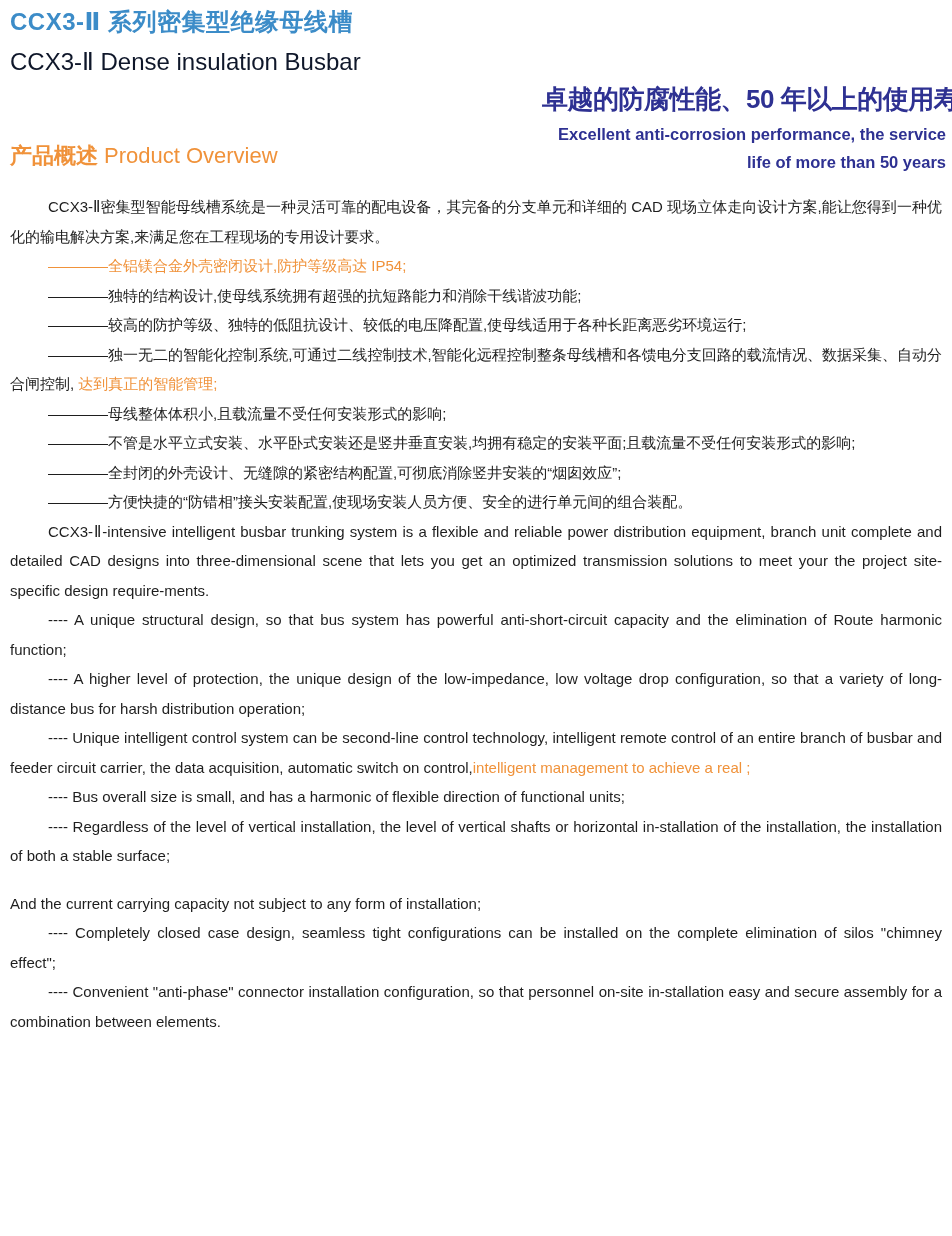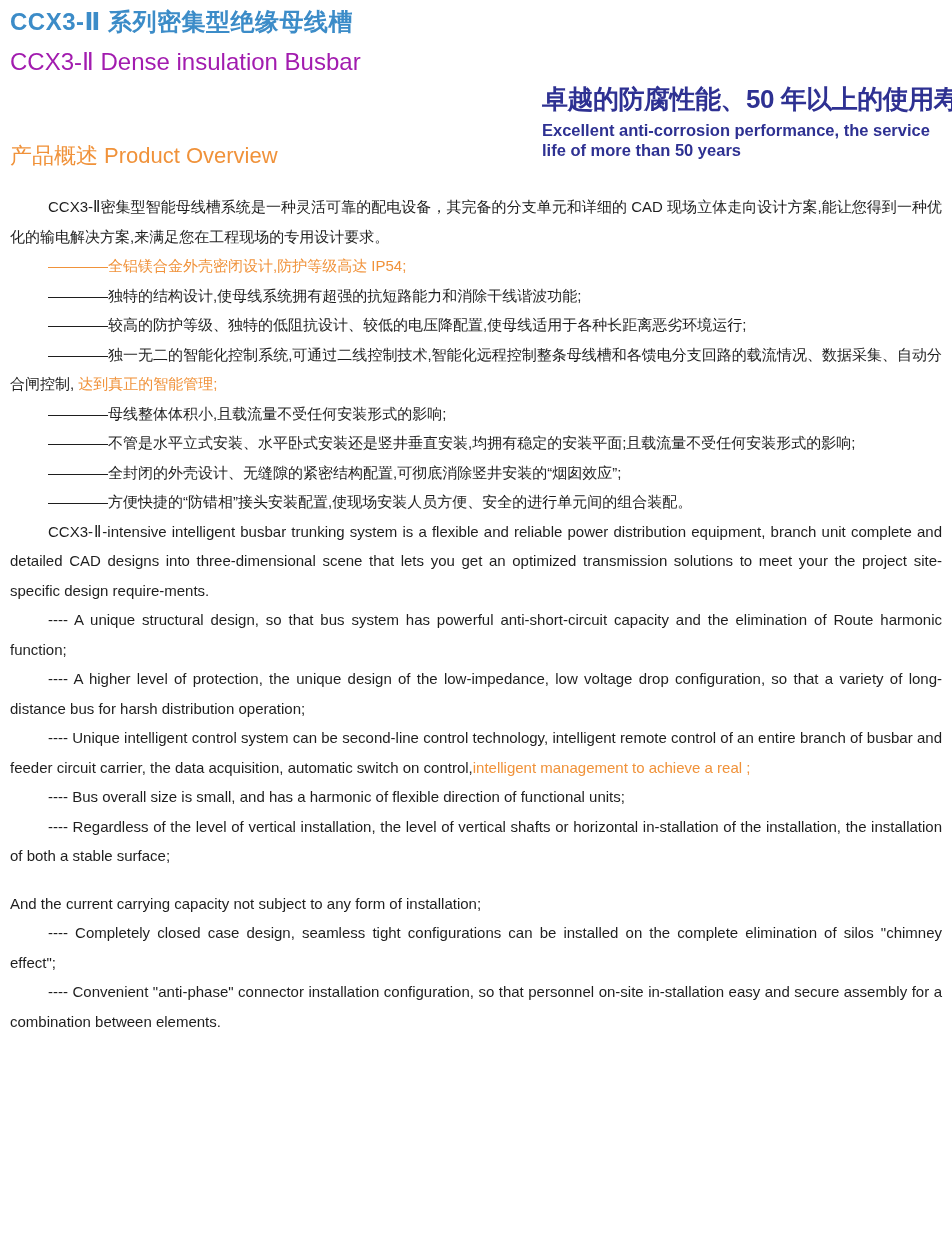--- a/index.html
+++ b/index.html
@@ -13,35 +13,35 @@
     font-family: "Liberation Sans", "DejaVu Sans", sans-serif;
   }
   .title {
     position: absolute; left: 10px; top: 6px;
     font-size: 24px; font-weight: bold;
     color: var(--title_blue, #3c8cc8);
     letter-spacing: 0.5px; white-space: nowrap;
   }
   .subtitle {
     position: absolute; left: 10px; top: 48px;
-    font-size: 24px; font-weight: 500; color: #a21caf;
+    font-size: 24px; font-weight: 500; color: #0f172a;
     white-space: nowrap;
   }
   .slogan {
     position: absolute; left: 542px; top: 82px; width: 404px;
     color: var(--slogan_blue, #2e3192);
   }
   .slogan-zh { font-size: 26px; font-weight: bold; white-space: nowrap; letter-spacing: -0.5px; }
-  .slogan-en { margin-top: 3px; font-size: 16.5px; font-weight: bold; line-height: 20px; }
+  .slogan-en { margin-top: 3px; font-size: 16.5px; font-weight: bold; line-height: 28px; text-align: right; }
   .section-heading {
     position: absolute; left: 10px; top: 141px;
     font-size: 22px; color: var(--accent_orange, #f0923a);
     white-space: nowrap;
   }
-  .heading-zh { font-weight: 400; }
+  .heading-zh { font-weight: 700; }
   .heading-en { margin-left: 6px; font-weight: 400; }
   .body-text {
     position: absolute; left: 10px; top: 192px; width: 932px;
     font-size: 15px; line-height: 29.5px;
     color: var(--body_text, #1e1e1e);
     text-align: justify;
   }
   .para { margin: 0; text-indent: 38px; }
   .para.no-indent { text-indent: 0; margin-top: 18px; }
   .accent { color: var(--accent_orange, #f0923a); }

